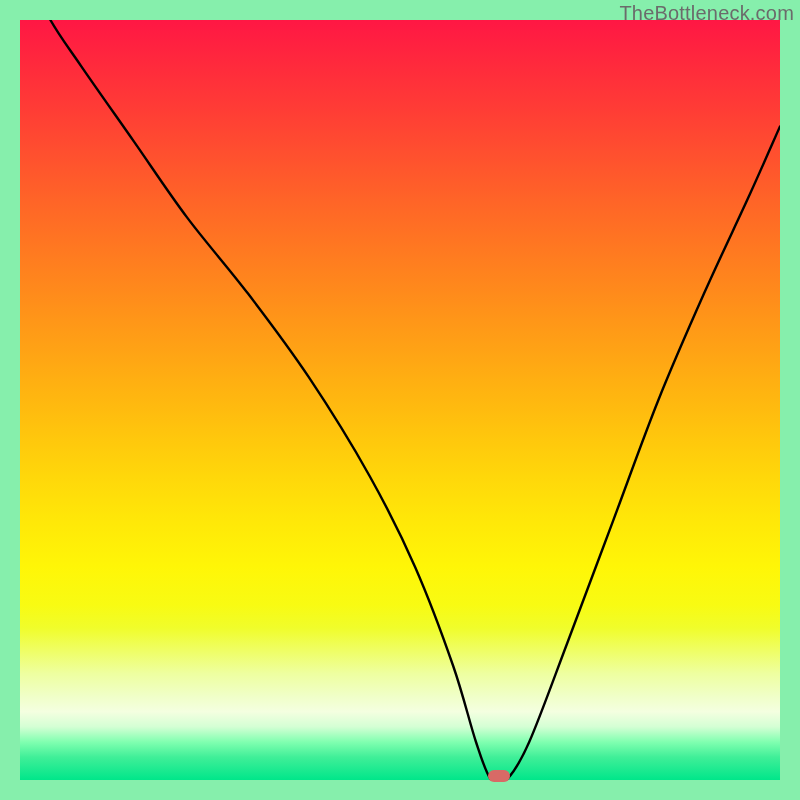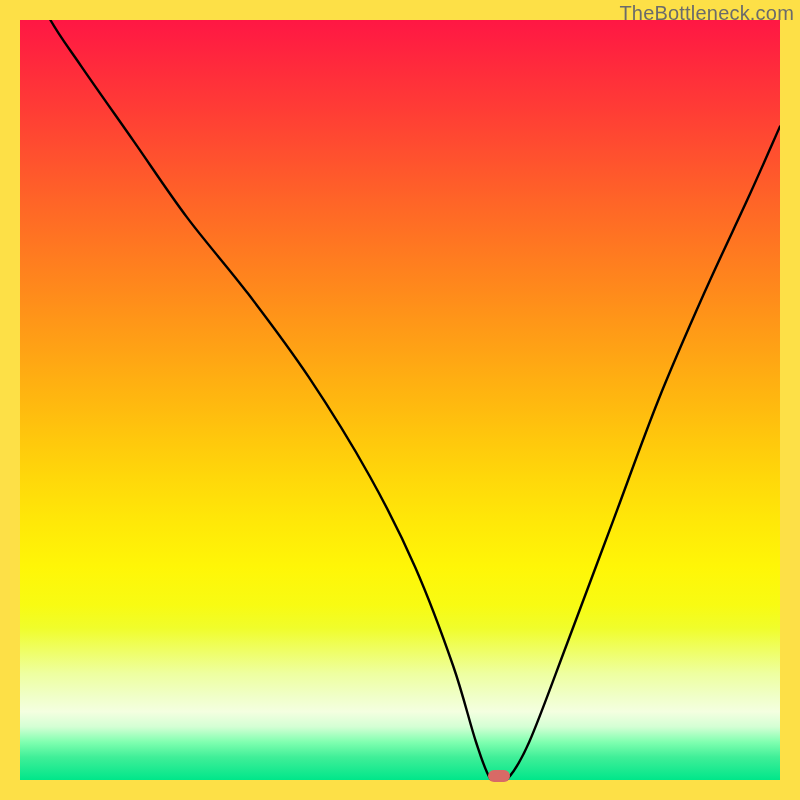--- a/index.html
+++ b/index.html
@@ -8,21 +8,21 @@
     width: 800px;
     height: 800px;
     background: #000;
     overflow: hidden;
     font-family: Arial, Helvetica, sans-serif;
   }
   .frame {
     position: relative;
     width: 800px;
     height: 800px;
-    background: #fde047;
+    background: #86efac;
   }
   .plot-area {
     position: absolute;
     left: 20px;
     top: 20px;
     width: 760px;
     height: 760px;
     background: linear-gradient(to bottom,
       #ff1744 0%,
       #ff2a3c 6%,

